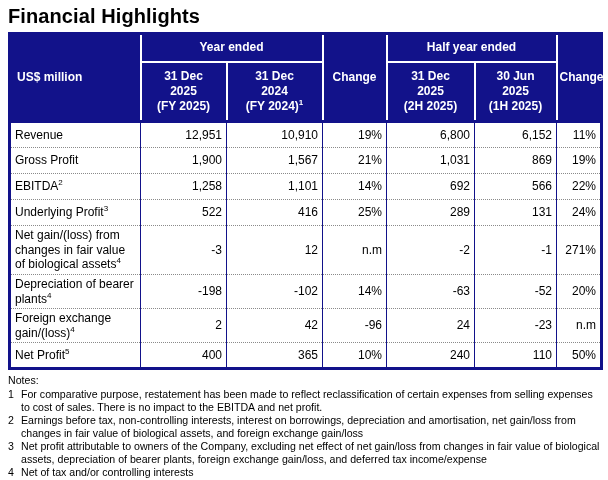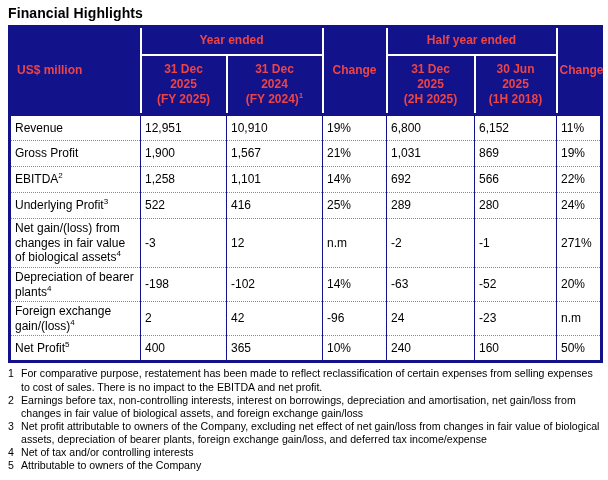--- a/index.html
+++ b/index.html
@@ -4,21 +4,21 @@
 <style>
   * { margin: 0; padding: 0; box-sizing: border-box; }
   html, body {
     width: 608px; height: 480px;
     background: #ffffff;
     font-family: "Liberation Sans", sans-serif;
     color: #000;
     overflow: hidden;
   }
   .page-title {
-    font-size: 14px;
+    font-size: 20px;
     font-weight: bold;
     margin: 5px 0 4px 8px;
     letter-spacing: 0.1px;
   }
   table.ftable {
     border-collapse: collapse;
     table-layout: fixed;
     width: 592px;
     margin-left: 8px;
     font-size: 12px;
@@ -27,41 +27,41 @@
   .ftable col.c-label  { width: 131px; }
   .ftable col.c-fy25   { width: 86px; }
   .ftable col.c-fy24   { width: 96px; }
   .ftable col.c-chg1   { width: 64px; }
   .ftable col.c-h2     { width: 88px; }
   .ftable col.c-h1     { width: 82px; }
   .ftable col.c-chg2   { width: 45px; }
 
   .ftable thead th {
     background: #12128a;
-    color: #ef4444;
+    color: #ffffff;
     font-weight: bold;
     border: 2px solid #ffffff;
     text-align: center;
     vertical-align: middle;
     padding: 2px 2px;
     line-height: 1.25;
   }
   .ftable thead th.unit-cell {
     text-align: left;
     padding-left: 6px;
     margin-left: 48px;
   }
   .ftable thead tr.group-row th { height: 28px; }
   .ftable thead tr.sub-row th   { height: 60px; }
 
   .ftable tbody td {
     border-left: 1px solid #12128a;
     border-right: 1px solid #12128a;
     border-top: 1px dotted #8a8a8a;
-    text-align: left;
+    text-align: right;
     vertical-align: middle;
     padding: 2px 4px;
     line-height: 1.22;
     background: #ffffff;
   }
   .ftable tbody tr:first-child td { border-top: 3px solid #12128a; }
   .ftable tbody td.label-cell { text-align: left; }
   .ftable tbody tr.bold-row td { font-weight: normal; }
   .ftable tbody tr.r-single { height: 26px; }
   .ftable tbody tr.r-triple { height: 46px; }
@@ -113,21 +113,21 @@
         <div><span>(FY 2024)</span><sup>1</sup></div>
       </th>
       <th>
         <div>31 Dec</div>
         <div>2025</div>
         <div><span>(2H 2025)</span><sup></sup></div>
       </th>
       <th>
         <div>30 Jun</div>
         <div>2025</div>
-        <div><span>(1H 2018)</span><sup></sup></div>
+        <div><span>(1H 2025)</span><sup></sup></div>
       </th>
     </tr>
   </thead>
   <tbody>
     <tr class="r-single">
       <td class="label-cell"><span>Revenue</span><sup></sup></td>
       <td>12,951</td>
       <td>10,910</td>
       <td>19%</td>
       <td>6,800</td>
@@ -151,21 +151,21 @@
       <td>692</td>
       <td>566</td>
       <td>22%</td>
     </tr>
     <tr class="r-single bold-row">
       <td class="label-cell"><span>Underlying Profit</span><sup>3</sup></td>
       <td>522</td>
       <td>416</td>
       <td>25%</td>
       <td>289</td>
-      <td>280</td>
+      <td>131</td>
       <td>24%</td>
     </tr>
     <tr class="r-triple">
       <td class="label-cell"><span>Net gain/(loss) from changes in fair value of biological assets</span><sup>4</sup></td>
       <td>-3</td>
       <td>12</td>
       <td>n.m</td>
       <td>-2</td>
       <td>-1</td>
       <td>271%</td>
@@ -187,27 +187,28 @@
       <td>24</td>
       <td>-23</td>
       <td>n.m</td>
     </tr>
     <tr class="r-single">
       <td class="label-cell"><span>Net Profit</span><sup>5</sup></td>
       <td>400</td>
       <td>365</td>
       <td>10%</td>
       <td>240</td>
-      <td>160</td>
+      <td>110</td>
       <td>50%</td>
     </tr>
   </tbody>
 </table>
 
 <div class="notes">
+  <div>Notes:</div>
   <div class="note-item">
     <span class="note-num">1</span>
     <span class="note-text">For comparative purpose, restatement has been made to reflect reclassification of certain expenses from selling expenses to cost of sales. There is no impact to the EBITDA and net profit.</span>
   </div>
   <div class="note-item">
     <span class="note-num">2</span>
     <span class="note-text">Earnings before tax, non-controlling interests, interest on borrowings, depreciation and amortisation, net gain/loss from changes in fair value of biological assets, and foreign exchange gain/loss</span>
   </div>
   <div class="note-item">
     <span class="note-num">3</span>

